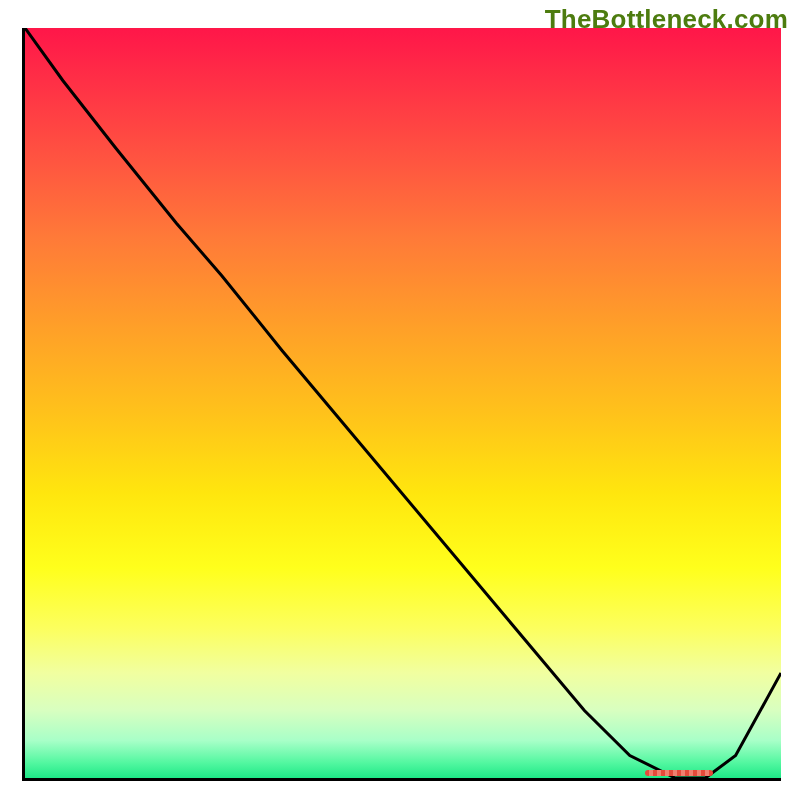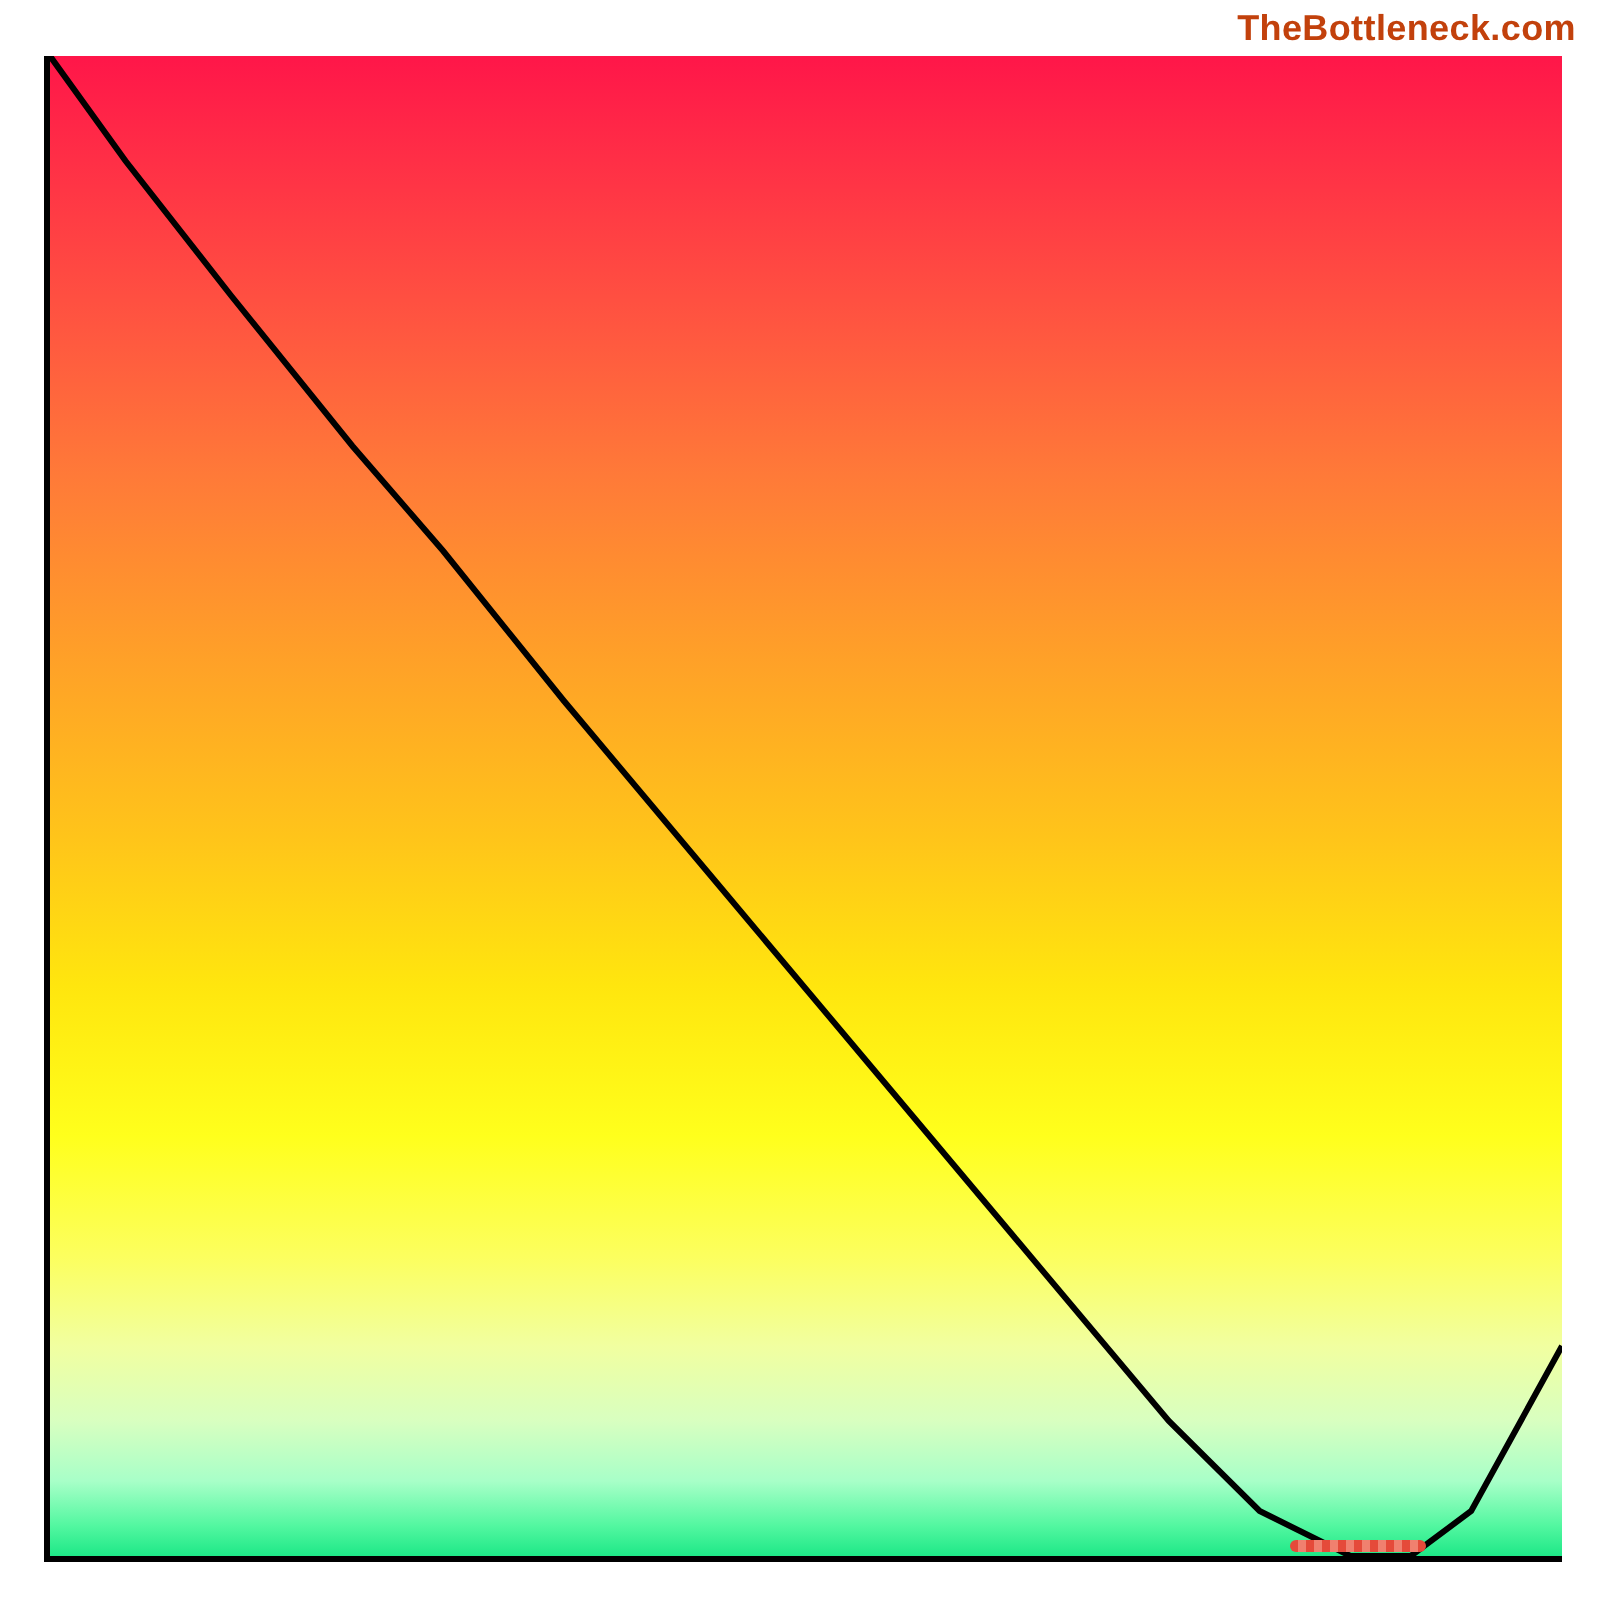--- a/index.html
+++ b/index.html
@@ -12,22 +12,22 @@
   }
   .stage {
     position: relative;
     width: 800px;
     height: 800px;
   }
   .watermark {
     position: absolute;
     top: 4px;
     right: 12px;
-    color: #c2410c;
-    font-size: 18px;
+    color: #4d7c0f;
+    font-size: 26px;
     font-weight: 600;
     letter-spacing: 0.2px;
     user-select: none;
   }
   .plot-area {
     position: absolute;
     left: 22px;
     top: 28px;
     width: 756px;
     height: 750px;

